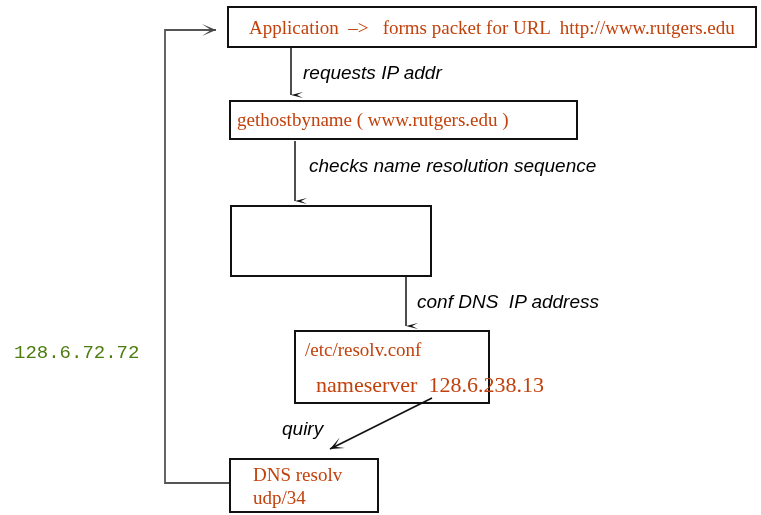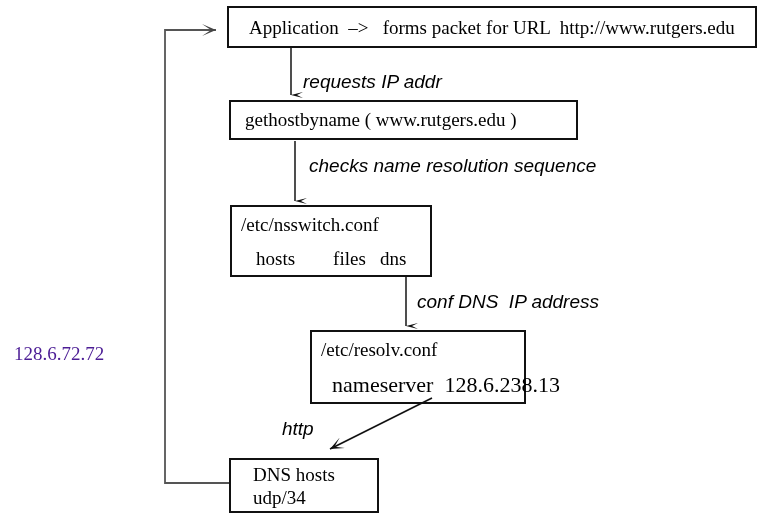--- a/index.html
+++ b/index.html
@@ -22,21 +22,21 @@
     top: 0;
     width: 761px;
     height: 515px;
   }
   .box {
     position: absolute;
     box-sizing: border-box;
     border: 2px solid #111111;
     background: transparent;
     font-family: "Liberation Serif", serif;
-    color: #000000;
+    color: #c2410c;
   }
   .box .line {
     white-space: pre;
     line-height: 1.0;
   }
   
   #box-application {
     left: 227px;
     top: 6px;
     width: 530px;
@@ -50,21 +50,21 @@
   }
   
   #box-gethostbyname {
     left: 229px;
     top: 100px;
     width: 349px;
     height: 40px;
   }
   #box-gethostbyname .line {
     position: absolute;
-    left: 14px;
+    left: 6px;
     top: 8px;
     font-size: 19px;
     text-align: right;
   }
   
   #box-nsswitch {
     left: 230px;
     top: 205px;
     width: 202px;
     height: 72px;
@@ -76,23 +76,23 @@
     font-size: 19px;
   }
   #box-nsswitch .line2 {
     position: absolute;
     left: 24px;
     top: 42px;
     font-size: 19px;
   }
   
   #box-resolv {
-    left: 310px;
+    left: 294px;
     top: 330px;
-    width: 216px;
+    width: 196px;
     height: 74px;
   }
   #box-resolv .line1 {
     position: absolute;
     left: 9px;
     top: 8px;
     font-size: 19px;
   }
   #box-resolv .line2 {
     position: absolute;
@@ -122,30 +122,30 @@
   
   .edge-label {
     position: absolute;
     font-family: "Liberation Sans", sans-serif;
     font-style: italic;
     font-size: 19px;
     color: #000000;
     white-space: pre;
     line-height: 1.0;
   }
-  #label-requests { left: 303px; top: 63px; margin-top: 9px; }
+  #label-requests { left: 303px; top: 63px; }
   #label-checks   { left: 309px; top: 156px; }
   #label-reads    { left: 417px; top: 292px; }
   #label-quiry    { left: 282px; top: 419px; }
   #label-returns  { left: 4px;   top: 311px; }
   .serif-text {
     position: absolute;
-    font-family: Liberation Serif, serif;
-    font-size: 19px;
-    color: #4c1d95;
+    font-family: Liberation Mono, monospace;
+    font-size: 19px;
+    color: #4d7c0f;
     white-space: pre;
     line-height: 1.0;
   }
   #label-returns-ip { left: 14px; top: 344px; }
 </style>
 </head>
 <body>
 
 <div id="canvas">
 
@@ -185,38 +185,36 @@
 
   <div class="box" id="box-application">
     <span class="line">Application  –&gt;   forms packet for URL  http://www.rutgers.edu</span>
   </div>
 
   <div class="box" id="box-gethostbyname">
     <span class="line">gethostbyname ( www.rutgers.edu )</span>
   </div>
 
   <div class="box" id="box-nsswitch">
-    <span class="line line1">/etc/nsswitch.conf</span>
-    <span class="line line2">hosts        files   dns</span>
   </div>
 
   <div class="box" id="box-resolv">
     <span class="line line1">/etc/resolv.conf</span>
     <span class="line line2">nameserver  128.6.238.13</span>
   </div>
 
   <div class="box" id="box-dnsserver">
-    <span class="line line1">DNS hosts</span>
+    <span class="line line1">DNS resolv</span>
     <span class="line line2">udp/34</span>
   </div>
 
   <span class="edge-label" id="label-requests">requests IP addr</span>
 
   <span class="edge-label" id="label-checks">checks name resolution sequence</span>
 
   <span class="edge-label" id="label-reads">conf DNS  IP address</span>
 
-  <span class="edge-label" id="label-quiry">http</span>
+  <span class="edge-label" id="label-quiry">quiry</span>
 
 
   <span class="serif-text" id="label-returns-ip">128.6.72.72</span>
 
 </div>
 
 </body></html>

